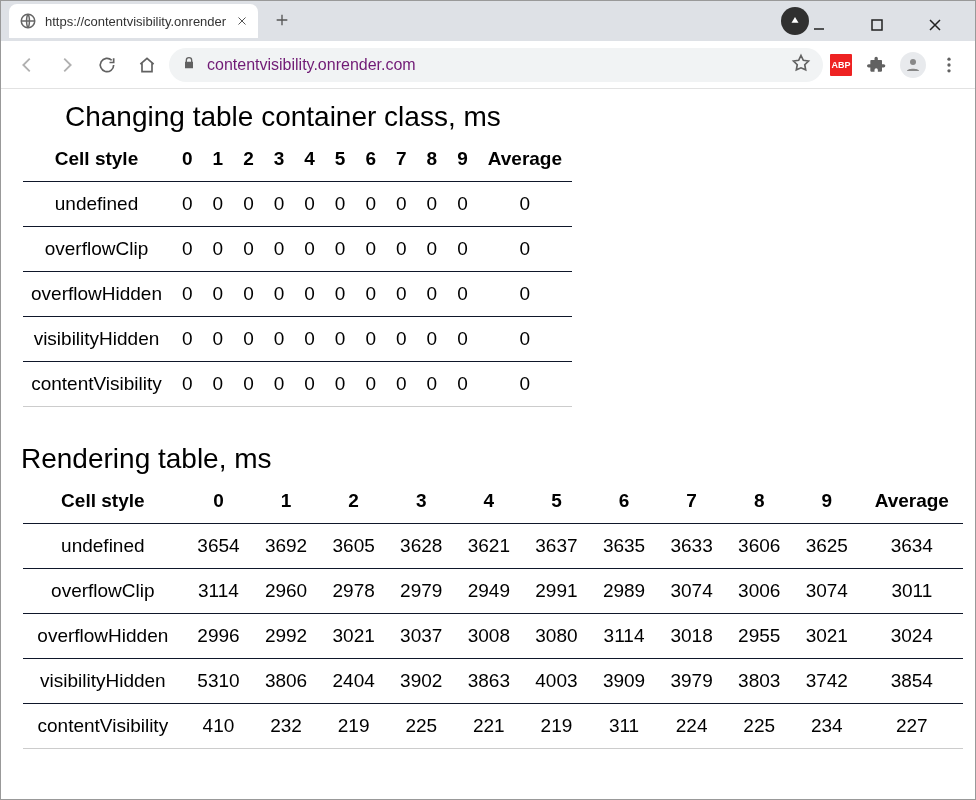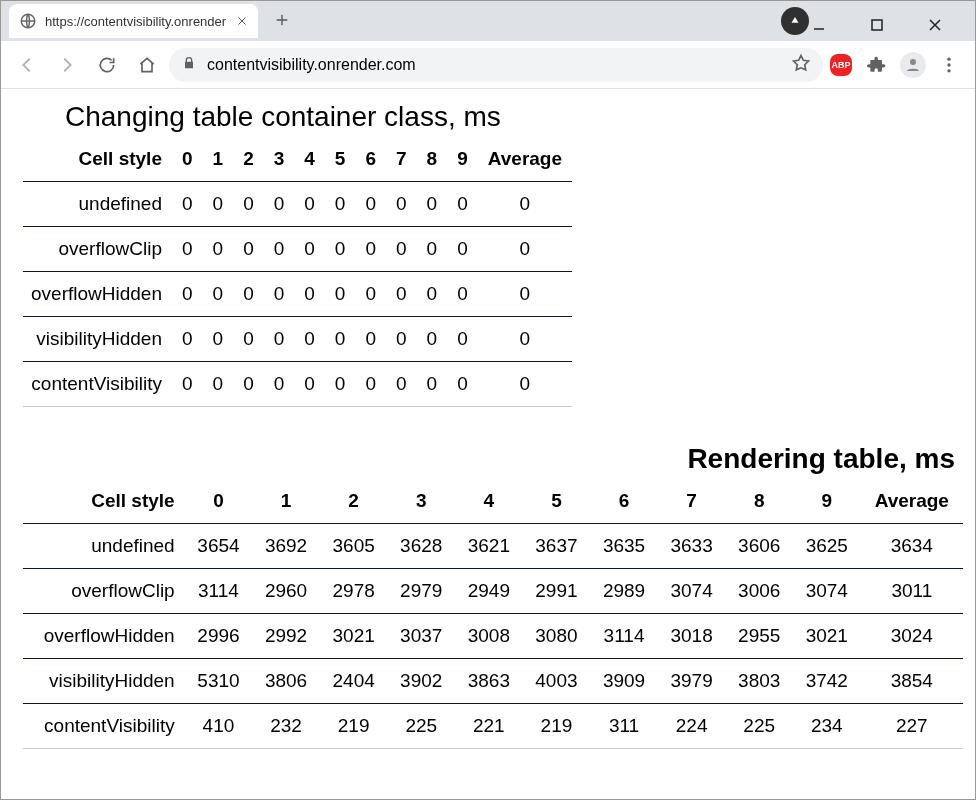--- a/index.html
+++ b/index.html
@@ -18,34 +18,34 @@
   .tab-favicon { width:18px; height:18px; color:#666; flex:0 0 auto; }
   .tab-title { font-size:13px; color:#333; white-space:nowrap; overflow:hidden; text-overflow:clip; flex:1 1 auto; min-width:0; max-width:210px; }
   .tab-close { width:16px; height:16px; display:flex; align-items:center; justify-content:center; color:#555; flex:0 0 auto; }
   .newtab { width:28px; height:28px; display:flex; align-items:center; justify-content:center; margin-left:10px; margin-bottom:3px; color:#555; }
 
   .toolbar { background:#fff; height:48px; display:flex; align-items:center; padding:0 8px; gap:4px; border-bottom:1px solid #e2e2e2; }
   .tbtn { width:36px; height:36px; display:flex; align-items:center; justify-content:center; color:#616161; border-radius:50%; }
   .tbtn.disabled { color:#b0b0b0; }
   .omnibox { flex:1 1 auto; height:34px; background:#f1f3f4; border-radius:17px; display:flex; align-items:center; padding:0 12px; gap:10px; }
   .lock-icon { color:#616161; }
-  .url-text { font-size:16px; color:#000000; }
+  .url-text { font-size:16px; color:#701a75; }
   .star-icon { color:#616161; margin-left:auto; }
   .ext-icon { width:28px; height:28px; display:flex; align-items:center; justify-content:center; }
-  .abp { background:#e22; color:#fff; border-radius:8px; width:22px; height:22px; font-size:9px; font-weight:bold; display:flex; align-items:center; justify-content:center; }
+  .abp { background:#e22; color:#fff; border-radius:1px; width:22px; height:22px; font-size:9px; font-weight:bold; display:flex; align-items:center; justify-content:center; }
   .avatar-circle { width:26px; height:26px; background:#e8eaed; border-radius:50%; display:flex; align-items:center; justify-content:center; color:#888; }
   .incog-badge { width:28px; height:28px; background:#303030; border-radius:50%; display:flex; align-items:center; justify-content:center; margin-right:6px; margin-left:auto; position:absolute; right:160px; top:6px; color:#fff; }
 
   
   .page { padding:6px 20px 4px 20px; background:#fff; overflow:auto; height:calc(800px - 40px - 48px - 2px); }
   h2 { font-weight:400; font-size:28px; margin:6px 0 4px 44px; color:#000; }
-  h2.center { text-align:right; margin-left:0;font-weight:bold; }
+  h2.center { text-align:left; margin-left:0; }
   table { border-collapse:collapse; font-size:19px; color:#000; }
   th, td { padding:11px 10px; text-align:center; }
-  th:first-child, td:first-child { text-align:right; padding-left:8px; }
+  th:first-child, td:first-child { text-align:center; padding-left:8px; }
   thead th { font-weight:bold; border-bottom:none; }
   tbody tr { border-top:1px solid #0f172a; }
   tbody tr:last-child { border-bottom:1px solid #ccc; }
   .table1 { margin-left:2px; }
   .table2 { margin-left:2px; width:940px; }
   .spacer { height:30px; }
 </style>
 </head>
 <body>
 

